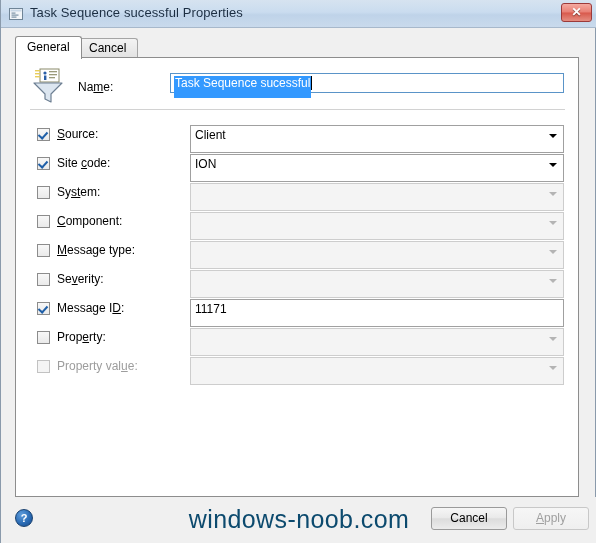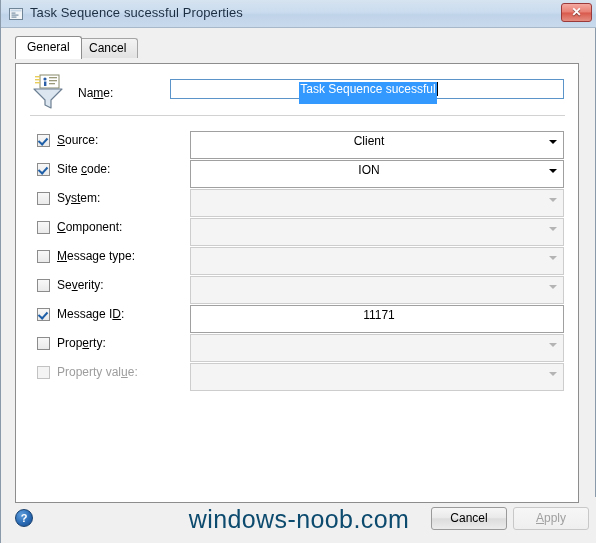--- a/index.html
+++ b/index.html
@@ -103,27 +103,26 @@
     height: 20px;
     background: linear-gradient(to bottom, #f3f3f3 0%, #e2e2e2 100%);
     border-color: #a5a5a5;
     z-index: 1;
     padding-top: 2px;
   }
 
   
   #tabpanel {
     position: absolute;
-    left: 14px; top: 63px;
+    left: 14px; top: 57px;
     width: 564px; height: 440px;
     box-sizing: border-box;
     background: #ffffff;
     border: 1px solid #8d8d8d;
     z-index: 2;
-    text-align: center;
   }
 
   
   #icon-filter {
     position: absolute;
     left: 15px; top: 10px;
     width: 34px; height: 36px;
   }
   #name-label {
     position: absolute;

